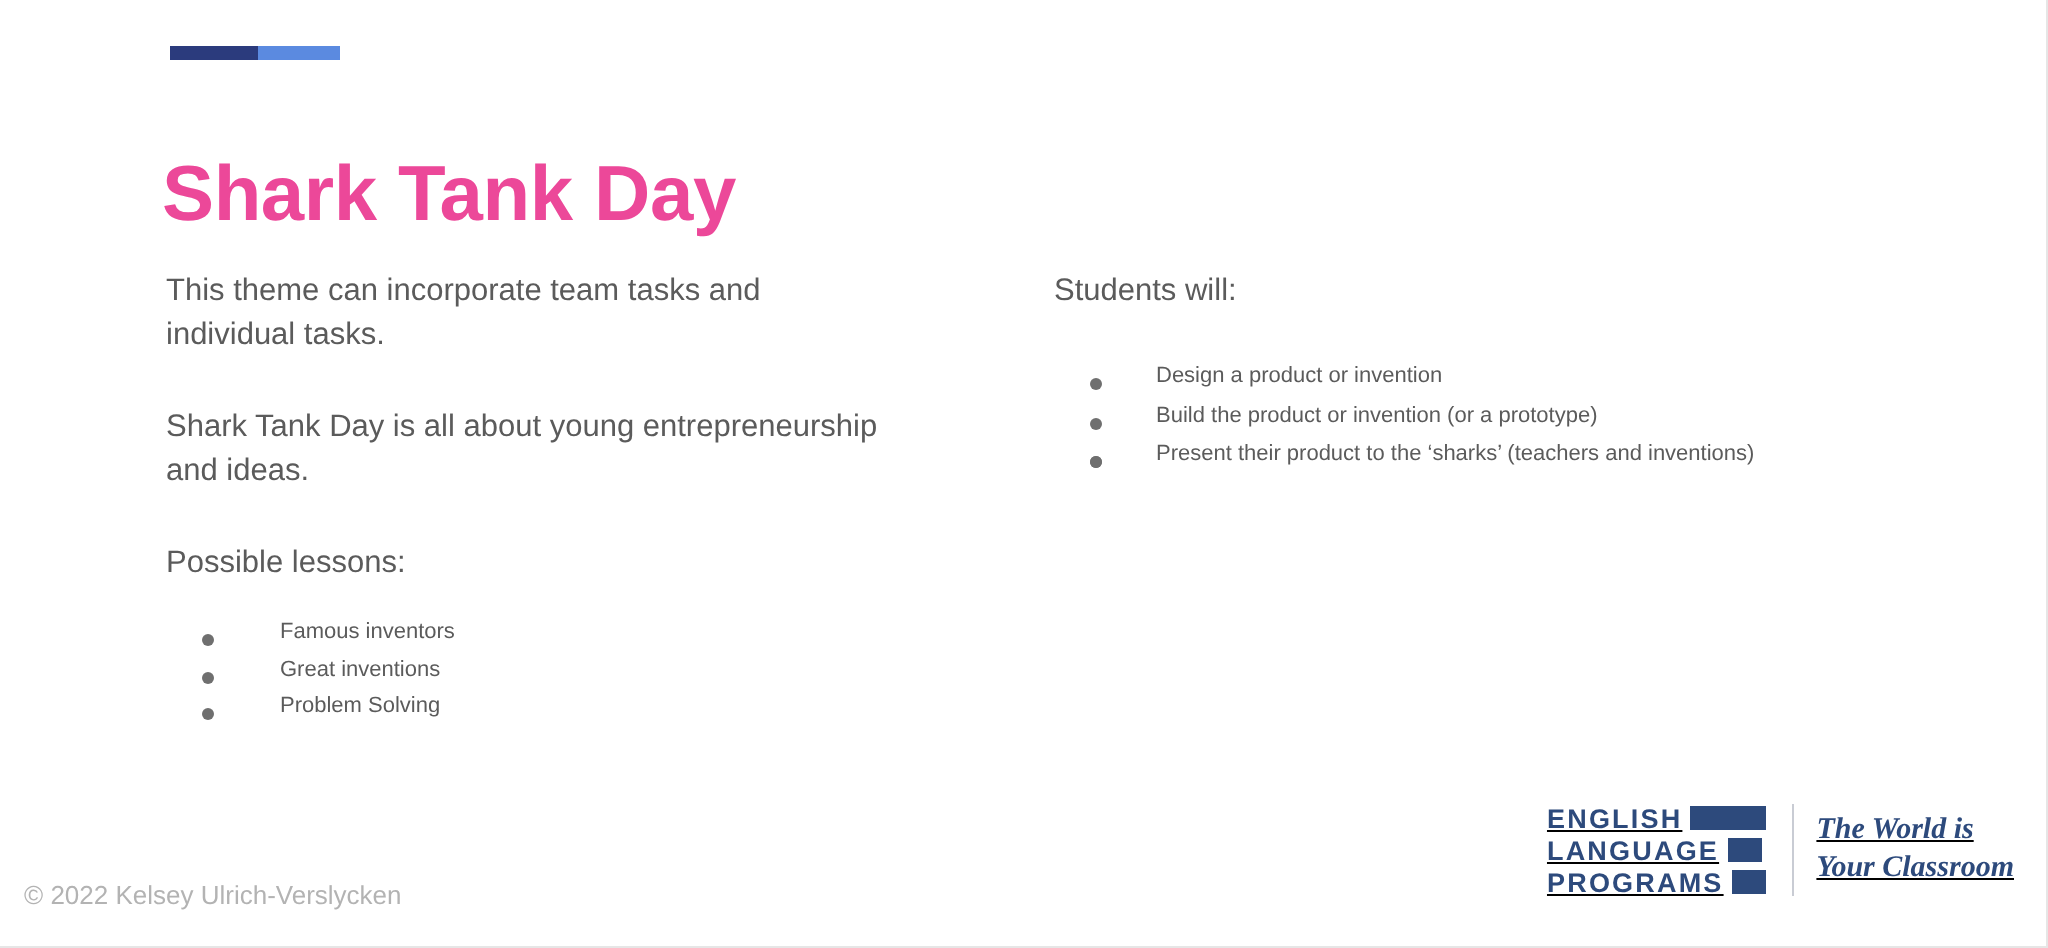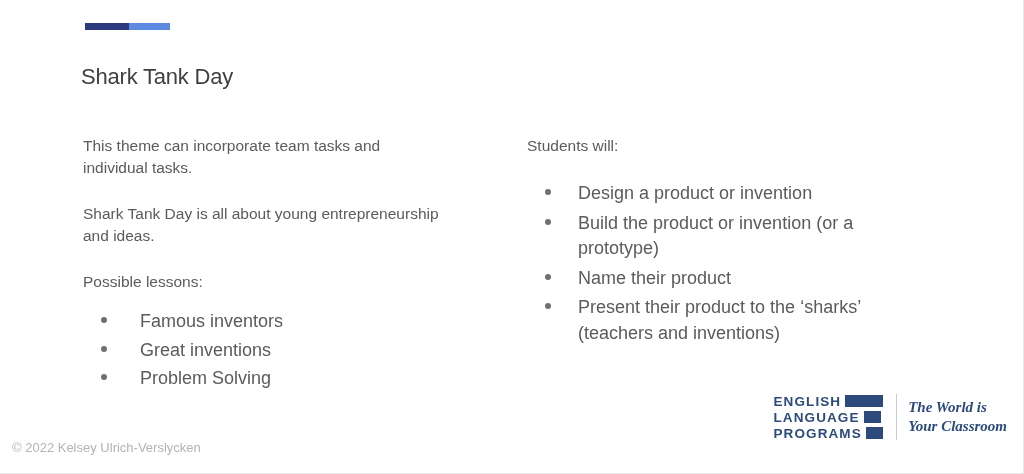--- a/index.html
+++ b/index.html
@@ -41,23 +41,23 @@
     flex: 1 1 auto;
     height: 100%;
     background: #5b8ae0;
   }
 
   
   .slide-title {
     position: absolute;
     left: 81px;
     top: 49px;
-    font-size: 22px;
-    font-weight: normal;
-    color: #404040;
+    font-size: 39px;
+    font-weight: bold;
+    color: #ec4899;
     letter-spacing: -0.2px;
     line-height: 1.18;
     white-space: nowrap;
   }
 
   
   .columns {
     position: absolute;
     left: 0;
     top: 135px;
@@ -90,21 +90,21 @@
     margin-bottom: 24px;
   }
 
   ul.bullets {
     list-style: none;
     margin: 0;
     padding: 0;
   }
   ul.bullets > li {
     position: relative;
-    font-size: 18px;
+    font-size: 11px;
     color: #5b5b5b;
     line-height: 1.42;
     padding-left: 57px;
     margin-bottom: 3px;
   }
   ul.bullets > li .dot {
     position: absolute;
     left: 18px;
     top: 8px;
     width: 6px;
@@ -127,24 +127,25 @@
     left: 12px;
     bottom: 18px;
     font-size: 13px;
     color: #b3b3b3;
     white-space: nowrap;
   }
 
   .logo-block {
     position: absolute;
     right: 16px;
-    bottom: 28px;
+    bottom: 20px;
     display: flex;
     align-items: center;
     height: 56px;
+    text-decoration: underline;
   }
   .elp-logo {
     display: flex;
     flex-direction: column;
     justify-content: center;
     gap: 3px;
   }
   .elp-row {
     display: flex;
     align-items: center;
@@ -224,21 +225,20 @@
         <li>
           <span class="dot"></span>
           <span>Design a product or invention</span>
         </li>
         <li>
           <span class="dot"></span>
           <span>Build the product or invention (or a prototype)</span>
         </li>
         <li>
           <span class="dot"></span>
-          <span>Name their product</span>
         </li>
         <li>
           <span class="dot"></span>
           <span>Present their product to the ‘sharks’ (teachers and inventions)</span>
         </li>
       </ul>
     </div>
 
   </div>
 

